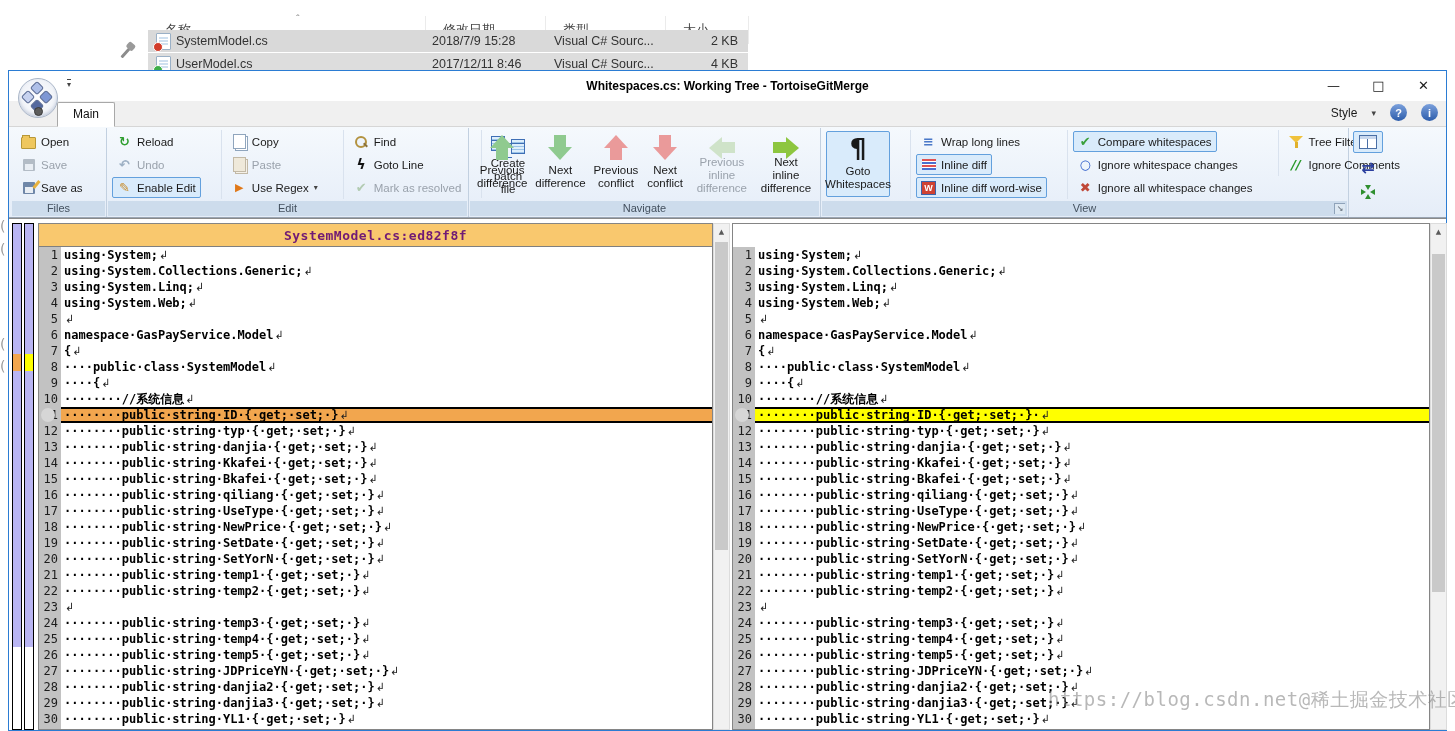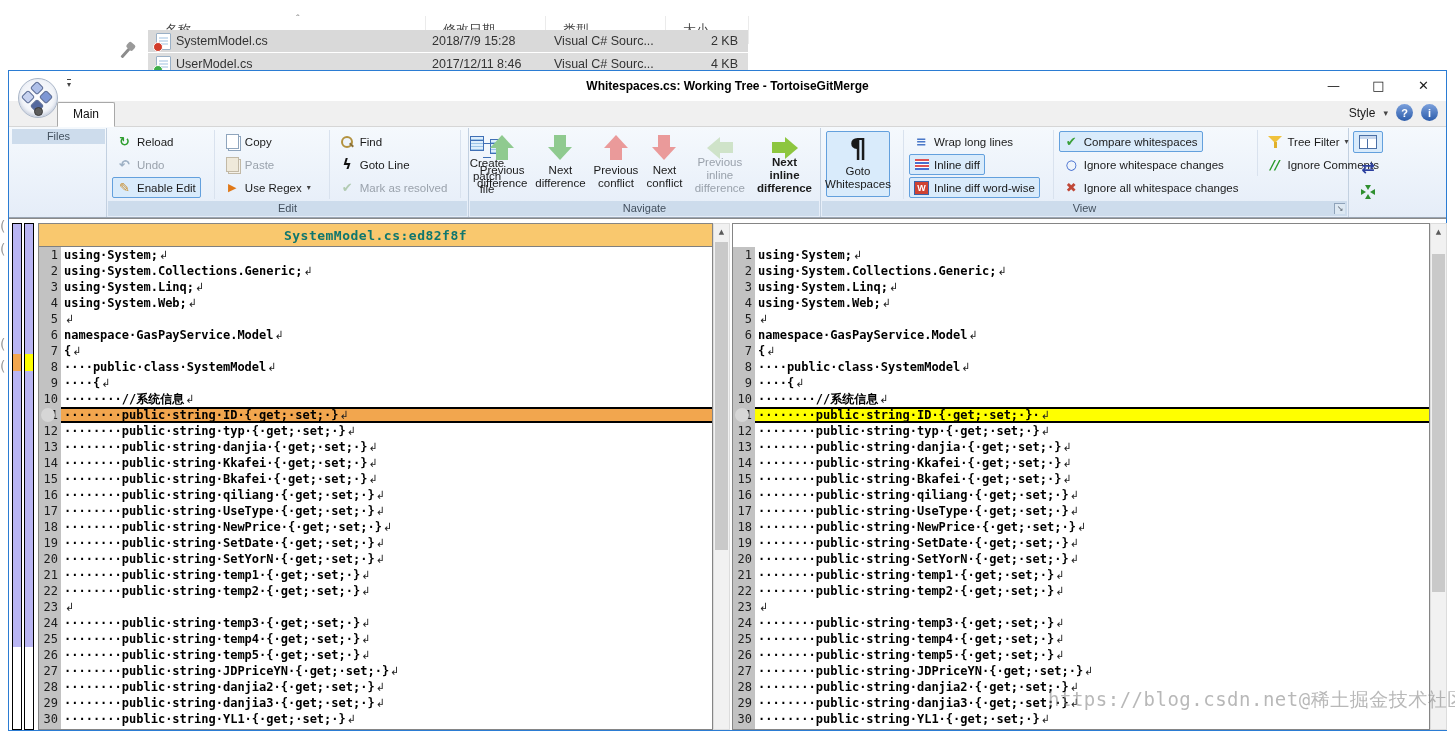--- a/index.html
+++ b/index.html
@@ -31,41 +31,41 @@
   .dm1{left:13px;top:4px;background:#aebfe8}.dm2{left:22px;top:13px;background:#7e97d4}
   .dm3{left:13px;top:22px;background:#54699f}.dm4{left:4px;top:13px;background:#c7d2ef}
   .gear{position:absolute;left:15px;bottom:1px;width:7px;height:7px;border-radius:50%;background:#5d5d5d;border:1px solid #3c3c3c}
   .qa-caret{position:absolute;left:58px;top:8px;font-size:8px;color:#444;border-top:1px solid #444;padding-top:1px;line-height:7px}
   .winbtns{position:absolute;right:0;top:0;display:flex;height:29px}
   .wbtn{width:45px;display:flex;align-items:center;justify-content:center;font-size:13px;color:#1a1a1a;font-family:"DejaVu Sans",sans-serif}
   
   .tabrow{position:relative;height:25px;background:#f0f0f0;border-bottom:1px solid #d6d6d6}
   .maintab{position:absolute;left:48px;bottom:-1px;height:23px;padding:0 15px;background:#fff;border:1px solid #a8a8a8;border-bottom:1px solid #fff;
            border-radius:2px 2px 0 0;font-size:12px;line-height:22px;color:#111}
-  .styleblock{position:absolute;right:8px;top:3px;display:flex;align-items:center;gap:8px;font-size:12px;color:#1a1a1a}
+  .styleblock{position:absolute;right:8px;top:3px;display:flex;align-items:center;gap:14px;font-size:12px;color:#1a1a1a}
   .stylecaret{font-size:9px;color:#444}
   .qcircle{width:17px;height:17px;border-radius:50%;background:linear-gradient(#7ba0dc,#2d5dab);color:#fff;
            font-size:11px;font-weight:700;display:flex;align-items:center;justify-content:center}
   
   .ribbon{position:relative;height:92px;background:linear-gradient(#f5f9fd,#e5edf8);border-bottom:2px solid #99a4b2;
           display:flex;align-items:stretch;padding:1px 0 0 2px;box-sizing:border-box}
   .rgroup{display:flex;flex-direction:column;border-right:1px solid #c2d0e0;box-sizing:border-box}
   .rg-body{flex:1;display:flex;align-items:flex-start;padding:2px 3px 0 3px}
   .rg-label{height:15px;margin:1px;background:#cddcec;color:#43505e;font-size:11px;line-height:15px;text-align:center;position:relative}
   .vcol{display:flex;flex-direction:column;gap:2px;padding:1px 2px}
-  .vcol.sep{border-left:1px solid #d9e2ee;margin-left:11px;padding-left:5px}
+  .vcol.sep{border-left:1px solid #d9e2ee;margin-left:18px;padding-left:5px}
   .rbtn{display:flex;align-items:center;gap:5px;height:19px;padding:0 4px;font-size:11.5px;color:#1a1a1a;
         border:1px solid transparent;border-radius:2px;white-space:nowrap}
   .rbtn.dis{color:#9aa2ac}
   .rbtn.tog{background:#d9ebfb;border-color:#63a0dd}
   .bigbtn{display:flex;flex-direction:column;align-items:center;justify-content:flex-start;height:62px;
           padding:2px 3px 0;font-size:11.5px;line-height:1.12;text-align:center;border:1px solid transparent;border-radius:2px;color:#1a1a1a}
   .bigbtn.dis{color:#9aa2ac}
   .bigbtn.tog{background:#d9ebfb;border-color:#63a0dd}
-  .bigbtn b{font-weight:700}
+  .bigbtn b{font-weight:400}
   .ic{width:15px;height:15px;display:inline-flex;align-items:center;justify-content:center;flex:none;
       font-family:"DejaVu Sans",sans-serif;font-size:13px;line-height:15px}
   
   .icon-folder{width:14px;height:10px;background:#efc75e;border:1px solid #b89838;border-radius:1px;position:relative;margin-top:3px}
   .icon-folder::before{content:"";position:absolute;left:0;top:-3px;width:6px;height:2px;background:#efc75e;border:1px solid #b89838;border-bottom:none}
   .icon-floppy{width:12px;height:12px;border-radius:1px;position:relative}
   .icon-floppy.dis{background:#b3bcc6}.icon-floppy.en{background:#6f87a8}
   .icon-floppy::before{content:"";position:absolute;left:2px;top:5px;width:8px;height:6px;background:#e9eef4}
   .icon-floppy.pencil::after{content:"";position:absolute;right:-3px;top:-2px;width:3px;height:9px;background:#e8b23c;transform:rotate(40deg)}
   .icon-page{width:11px;height:13px;background:#fff;border:1px solid #8fa5bd;box-shadow:2px 2px 0 -1px #fff,2px 2px 0 #8fa5bd}
@@ -115,21 +115,21 @@
   .loc{position:absolute;top:4px;width:10px;height:425px;background:#b9b5f3;border:1px solid #000;box-sizing:border-box}
   .loc1{left:3px}.loc2{left:15px}
   .locmark{position:absolute;left:0;right:0;height:17px;top:130px}
   .loc1 .locmark{background:#f2a64e}.loc2 .locmark{background:#ffff00}
   .locext{position:absolute;top:428px;bottom:0;width:10px;background:#fff;border:1px solid #000;border-top:none;box-sizing:border-box}
   .locext1{left:3px}.locext2{left:15px}
   .pane{position:absolute;top:4px;bottom:0;background:#fff;border:1px solid #858585;box-sizing:border-box}
   .pane.pleft{left:29px;width:675px}
   .pane.pright{left:723px;width:698px}
   .phead{height:23px;display:flex;align-items:center;justify-content:center;box-sizing:border-box;
-         font:700 13px "DejaVu Sans Mono",monospace;color:#0f766e;letter-spacing:.5px}
+         font:700 13px "DejaVu Sans Mono",monospace;color:#701a75;letter-spacing:.5px}
   .phead.orange{background:#f9c86e;border-bottom:1px solid #7f7f7f}
   .phead.yellow{background:#ffff00;border-bottom:1px solid #000;box-shadow:inset 0 1px 0 #000}
   .pcode{position:absolute;top:23px;left:0;right:0;bottom:0;overflow:hidden;background:#fff}
   .cl{height:16px;display:flex;position:relative;font:700 12px/16px "DejaVu Sans Mono","DejaVu Sans",monospace;color:#000}
   .ln{flex:none;width:22px;background:#c2c2c2;color:#1c1c1c;font-weight:400;text-align:right;padding-right:3px;box-sizing:border-box}
   .ct{flex:1;padding-left:3px;white-space:pre}
   .crlf{font-weight:400;color:#222;margin-left:1px;font-size:11px;font-family:"DejaVu Sans",sans-serif}
   .cl.hl .ct{border-top:2px solid #000;border-bottom:2px solid #000;box-sizing:border-box;line-height:12px}
   .cl.hl-left .ct{background:#f2a64e}
   .cl.hl-right .ct{background:#ffff00}
@@ -202,20 +202,42 @@
       <span>Style</span>
       <span class="stylecaret">▾</span>
       <span class="qcircle">?</span>
       <span class="qcircle">i</span>
     </div>
   </div>
 
   <div class="ribbon">
 
     <div class="rgroup" style="width:96px">
+      <div class="rg-body">
+        <div class="vcol">
+          <div class="rbtn">
+            <span class="ic">
+                <span class="icon-folder"></span>
+              </span>
+            <span>Open</span>
+          </div>
+          <div class="rbtn dis">
+            <span class="ic">
+                <span class="icon-floppy dis"></span>
+              </span>
+            <span>Save</span>
+          </div>
+          <div class="rbtn">
+            <span class="ic">
+                <span class="icon-floppy en pencil"></span>
+              </span>
+            <span>Save as</span>
+          </div>
+        </div>
+      </div>
       <div class="rg-label">Files</div>
     </div>
 
     <div class="rgroup" style="width:362px">
       <div class="rg-body">
         <div class="vcol" style="width:92px">
           <div class="rbtn">
             <span class="ic" style="color:#2f9e2f;font-weight:700">↻</span>
             <span>Reload</span>
           </div>

